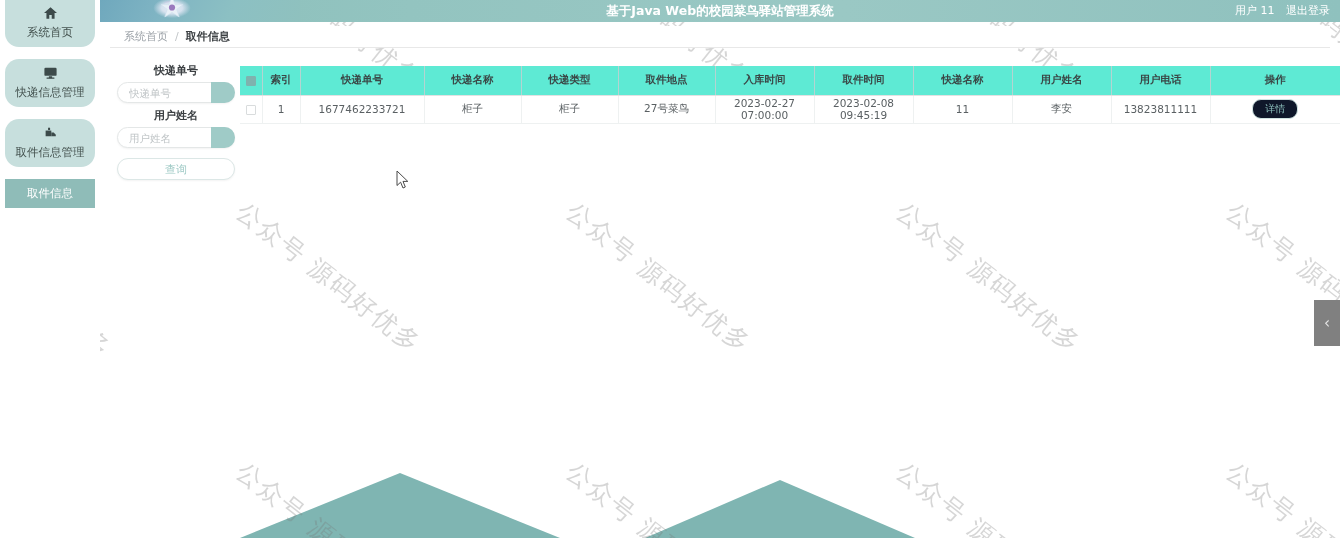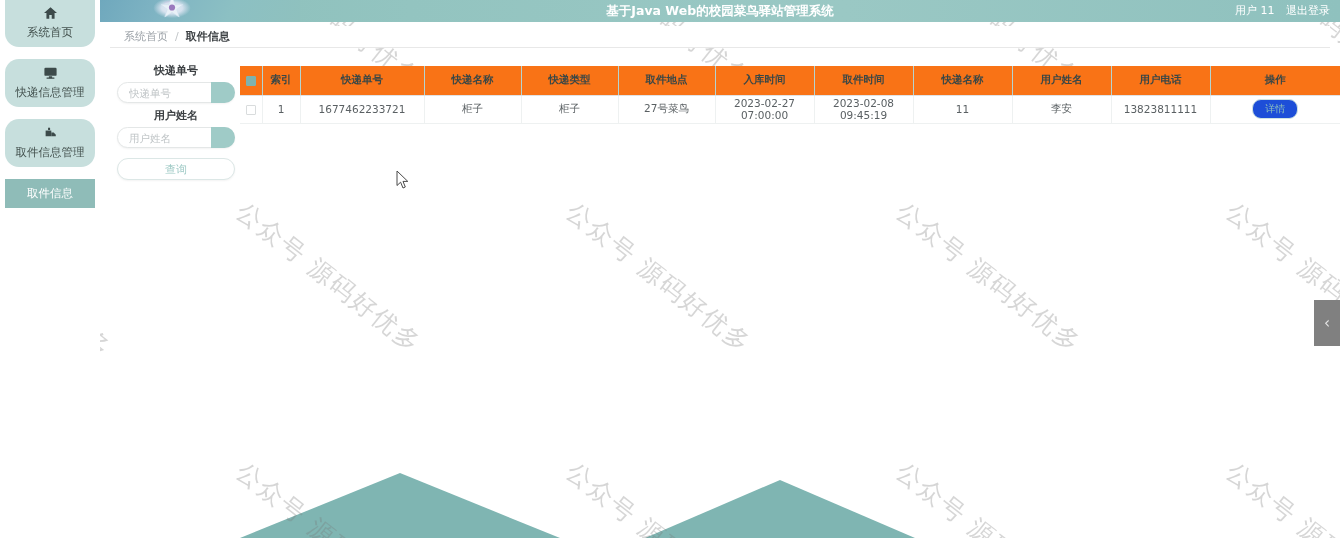--- a/index.html
+++ b/index.html
@@ -177,21 +177,21 @@
 
   
   .table-wrap {
     position: absolute; left: 240px; top: 66px;
     width: 1100px;
     z-index: 22;
     background: #fff;
   }
   table.grid { width: 1100px; border-collapse: collapse; table-layout: fixed; }
   table.grid thead th {
-    background: #f97316;
+    background: #5eead4;
     color: #3a4746;
     font-size: 10.5px;
     font-weight: bold;
     height: 29px;
     border-right: 1px solid #b4d4d1;
     border-bottom: 1px solid #e2e2e2;
     font-family: "DejaVu Sans", sans-serif;
   }
   table.grid thead th:last-child { border-right: none; margin-left: 7px; }
   table.grid tbody td {
@@ -214,21 +214,21 @@
     vertical-align: middle;
     cursor: pointer;
   }
   .chk.hdr { border-color: #7fb2ae; background: #7fb2ae; }
   .detail-btn {
     display: inline-block;
     min-width: 46px;
     padding: 2px 10px;
     border: 1px solid #cfe3e1;
     border-radius: 9px;
-    background: #1d4ed8;
+    background: #0f172a;
     color: #8dc0bc;
     font-size: 10px;
     cursor: pointer;
     font-family: "DejaVu Sans", sans-serif;
   }
 
   
   .tri {
     position: absolute;
     width: 0; height: 0;

